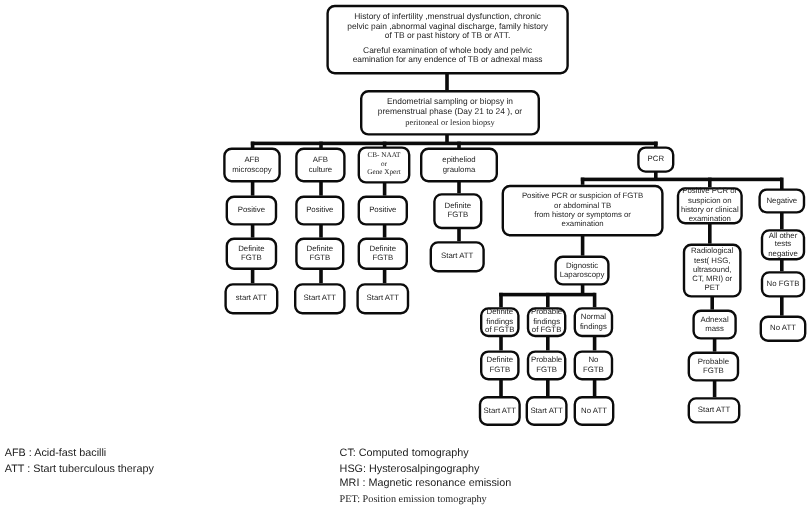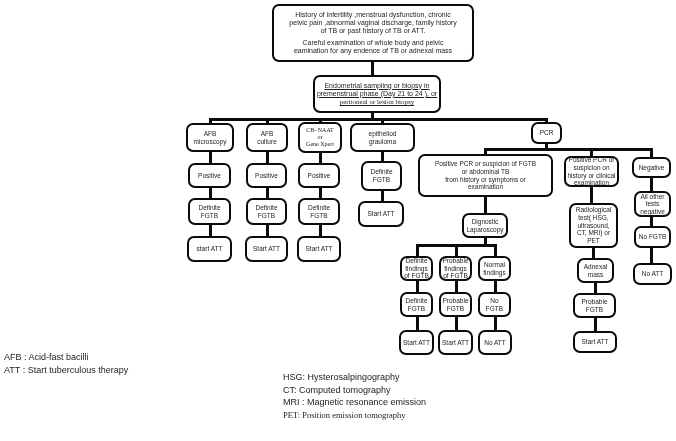--- a/index.html
+++ b/index.html
@@ -98,21 +98,21 @@
   <div class="vline" style="left:650px; top:247px; height:16px;"></div>
 
   <div class="node big" style="left:272px; top:4px; width:202px; height:58px;">
     <div>History of infertility ,menstrual dysfunction, chronic
 pelvic pain ,abnormal vaginal discharge, family history
 of TB or past history of TB or ATT.</div>
     <div class="p2">Careful examination of whole body and pelvic
 eamination for any endence of TB or adnexal mass</div>
   </div>
 
-  <div class="node big" style="left:313px; top:75px; width:128px; height:38px;text-decoration:underline;">
+  <div class="node big" style="left:300px; top:75px; width:150px; height:38px;">
     <div>Endometrial sampling or biopsy in
 premenstrual phase (Day 21 to 24 ), or</div>
     <div class="serif">peritoneal or lesion biopsy</div>
   </div>
 
   <div class="node" style="left:186px; top:123px; width:48px; height:29px;">AFB
 microscopy</div>
   <div class="node" style="left:246px; top:123px; width:42px; height:29px;">AFB
 culture</div>
   <div class="node serif" style="left:298px; top:122px; width:44px; height:31px; font-size:6px;">CB- NAAT
@@ -182,24 +182,24 @@
 FGTB</div>
   <div class="node" style="left:573px; top:331px; width:44px; height:22px;">Start ATT</div>
 
   <div class="node" style="left:632px; top:157px; width:39px; height:21px;">Negative</div>
   <div class="node" style="left:634px; top:191px; width:37px; height:26px;">All other
 tests
 negative</div>
   <div class="node" style="left:634px; top:226px; width:37px; height:22px;">No FGTB</div>
   <div class="node" style="left:633px; top:263px; width:39px; height:22px;">No ATT</div>
 
-  <div class="legend" style="left:4px; top:351px;">
+  <div class="legend" style="left:4px; top:371px;">
     <div>AFB : Acid-fast bacilli</div>
     <div>ATT : Start tuberculous therapy</div>
   </div>
   <div class="legend" style="left:283px; top:371px;">
+    <div>CT: Computed tomography</div>
     <div>HSG: Hysterosalpingography</div>
-    <div>CT: Computed tomography</div>
     <div>MRI : Magnetic resonance emission</div>
     <div class="serif">PET: Position emission tomography</div>
   </div>
 
 </div>
 
 </body></html>

